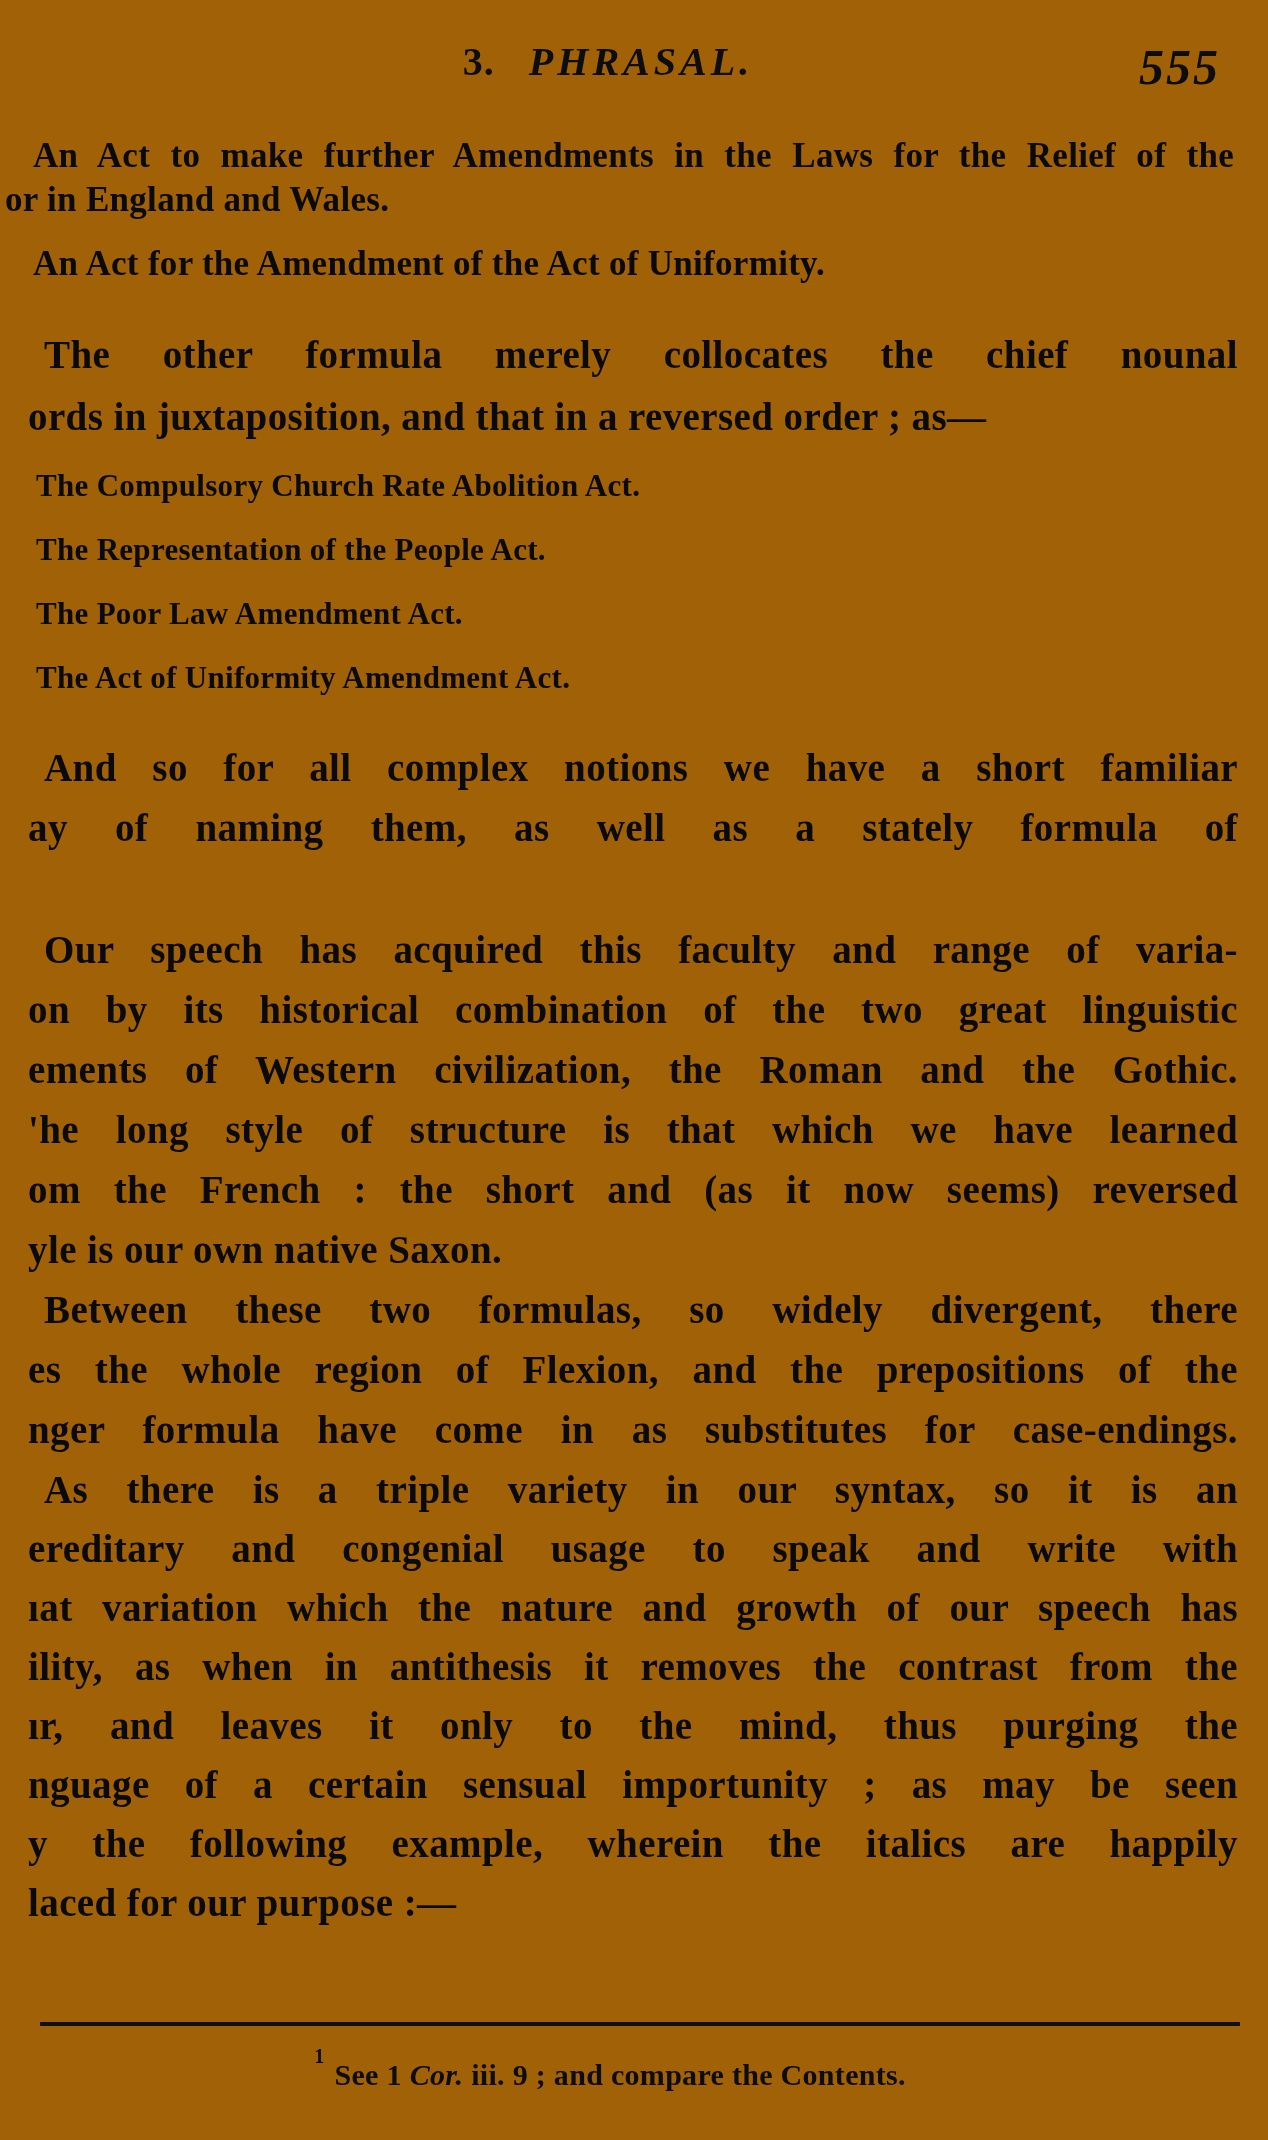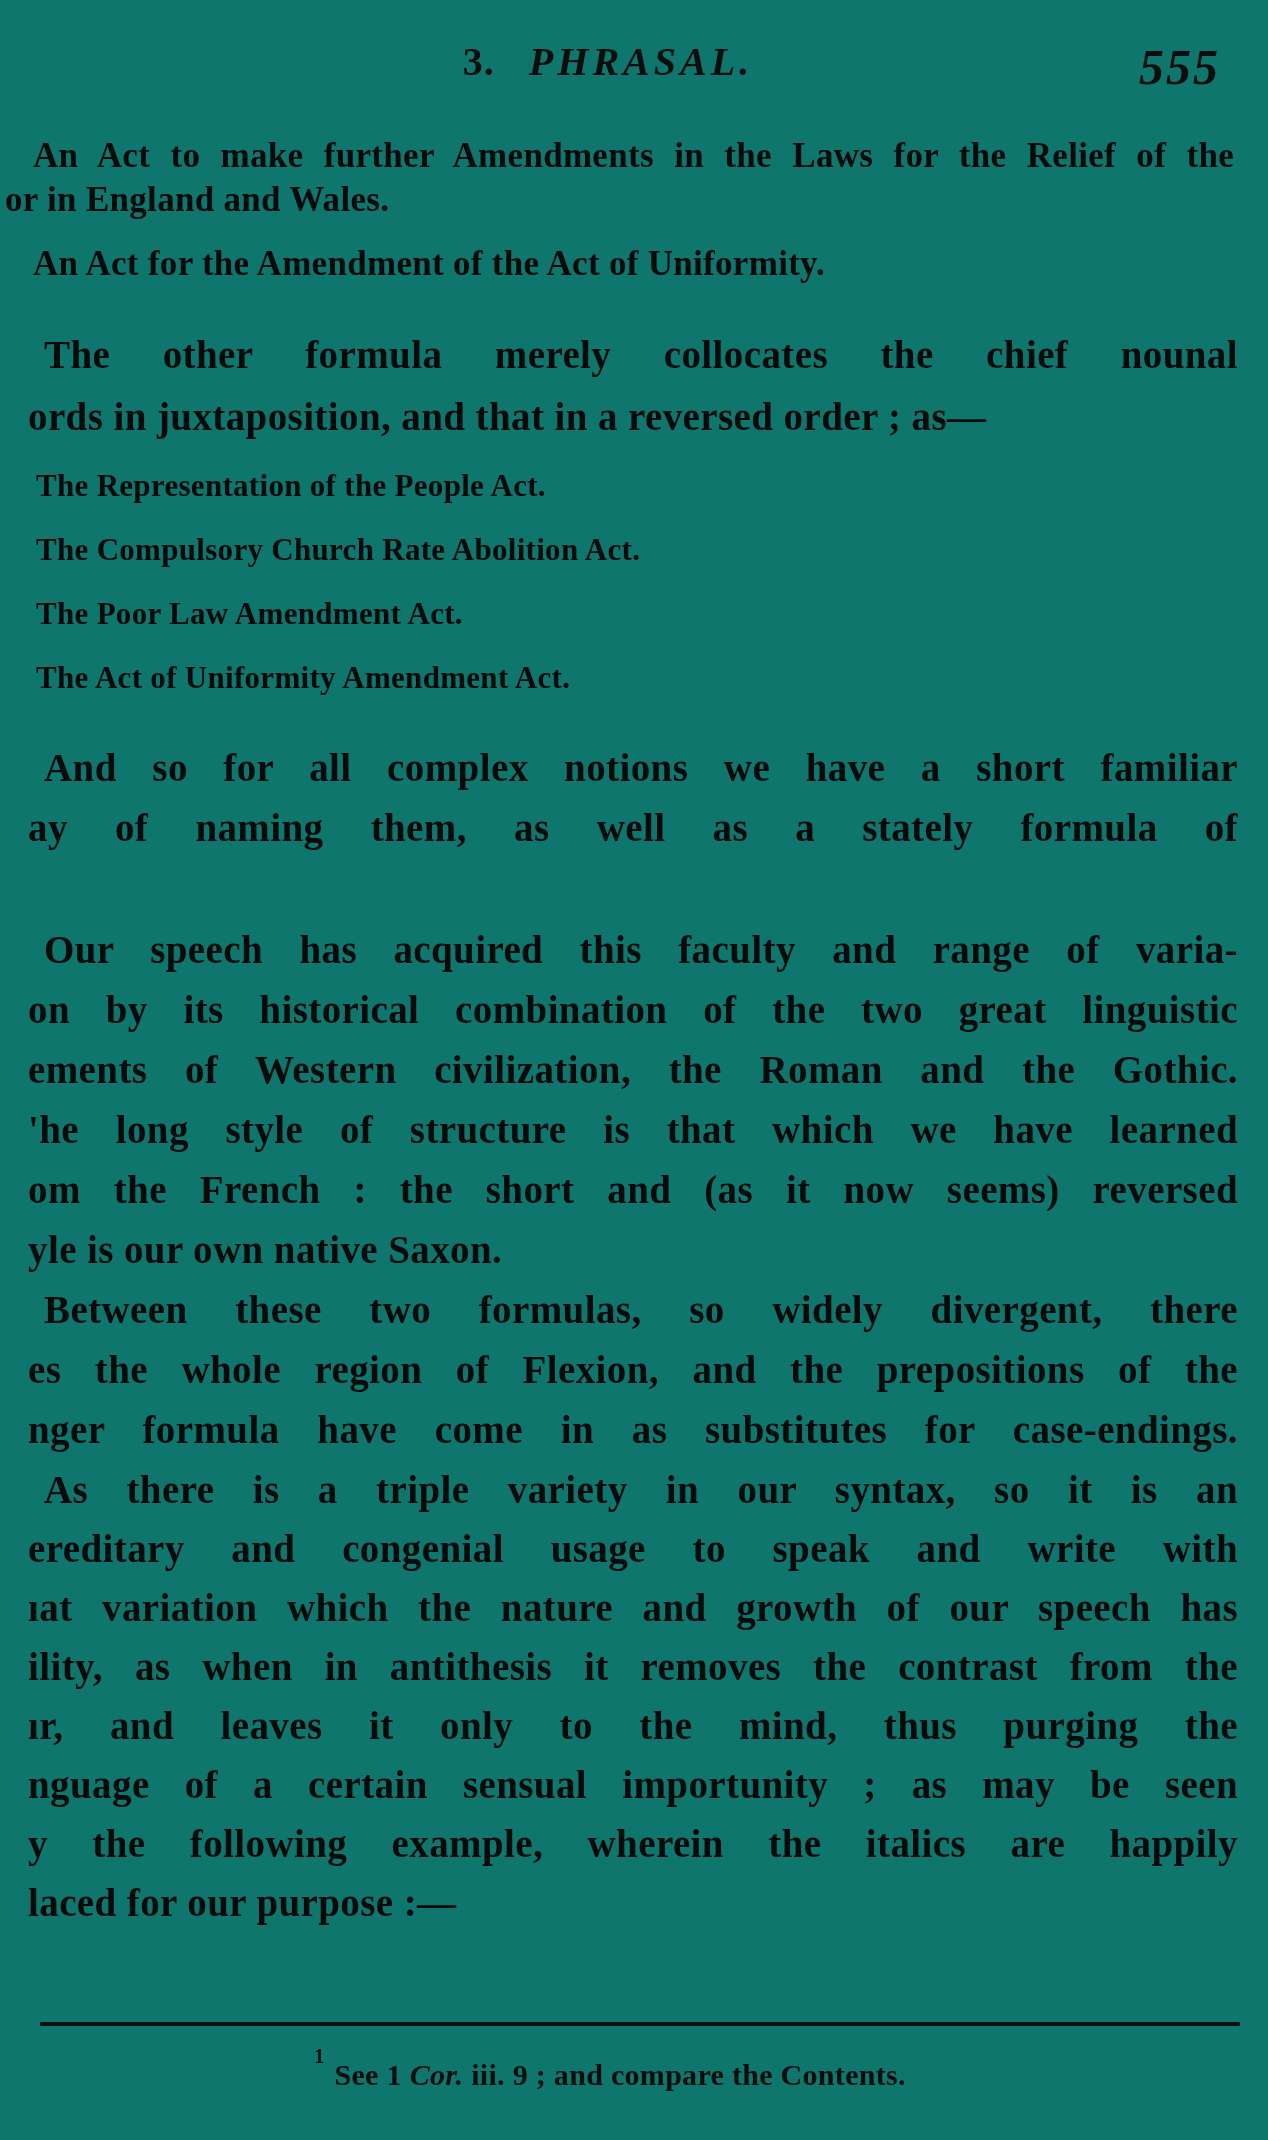--- a/index.html
+++ b/index.html
@@ -1,21 +1,21 @@
 <!DOCTYPE html>
 <html><head>
 <meta charset="utf-8">
 <style>
   html,body{margin:0;padding:0}
   body{
     width:1268px;height:2140px;position:relative;overflow:hidden;
     background:#ffffff;color:#0a0a0a;
     font-family:"Liberation Serif","DejaVu Serif",serif;
   }
-  .page{position:absolute;inset:0;background:#0f766e}
+  .page{position:absolute;inset:0;background:#a16207}
 
   
   .header{position:absolute;top:34px;left:0;right:0;height:70px}
   .header-title{
     position:absolute;left:50%;transform:translateX(-50%);margin-left:-26px;
     top:4px;white-space:nowrap;font-weight:700;font-size:40px;color:#0d0d0d;
   }
   .section-number{font-style:normal;margin-right:34px;letter-spacing:1px}
   .section-title{font-style:italic;letter-spacing:4px}
   .page-number{
@@ -77,22 +77,22 @@
         <div class="line" data-name="text-line"><span data-name="line-text">or in England and Wales.</span></div>
       </div>
       <div class="blk citation" data-name="act-citation-2">
         <div class="line ind" data-name="text-line"><span data-name="line-text">An Act for the Amendment of the Act of Uniformity.</span></div>
       </div>
       <div class="blk body" data-name="paragraph-other-formula">
         <div class="line j ind" data-name="text-line"><span data-name="line-text">The other formula merely collocates the chief nounal</span></div>
         <div class="line" data-name="text-line"><span data-name="line-text">ords in juxtaposition, and that in a reversed order ; as—</span></div>
       </div>
       <div class="blk list" data-name="act-list">
+        <div class="line" data-name="list-item"><span data-name="line-text">The Compulsory Church Rate Abolition Act.</span></div>
         <div class="line" data-name="list-item"><span data-name="line-text">The Representation of the People Act.</span></div>
-        <div class="line" data-name="list-item"><span data-name="line-text">The Compulsory Church Rate Abolition Act.</span></div>
         <div class="line" data-name="list-item"><span data-name="line-text">The Poor Law Amendment Act.</span></div>
         <div class="line" data-name="list-item"><span data-name="line-text">The Act of Uniformity Amendment Act.</span></div>
       </div>
       <div class="blk body" data-name="paragraph-and-so">
         <div class="line j ind" data-name="text-line"><span data-name="line-text">And so for all complex notions we have a short familiar</span></div>
         <div class="line j" data-name="text-line"><span data-name="line-text">ay of naming them, as well as a stately formula of</span></div>
       </div>
       <div class="blk body" data-name="paragraph-our-speech">
         <div class="line j ind" data-name="text-line"><span data-name="line-text">Our speech has acquired this faculty and range of varia-</span></div>
         <div class="line j" data-name="text-line"><span data-name="line-text">on by its historical combination of the two great linguistic</span></div>

